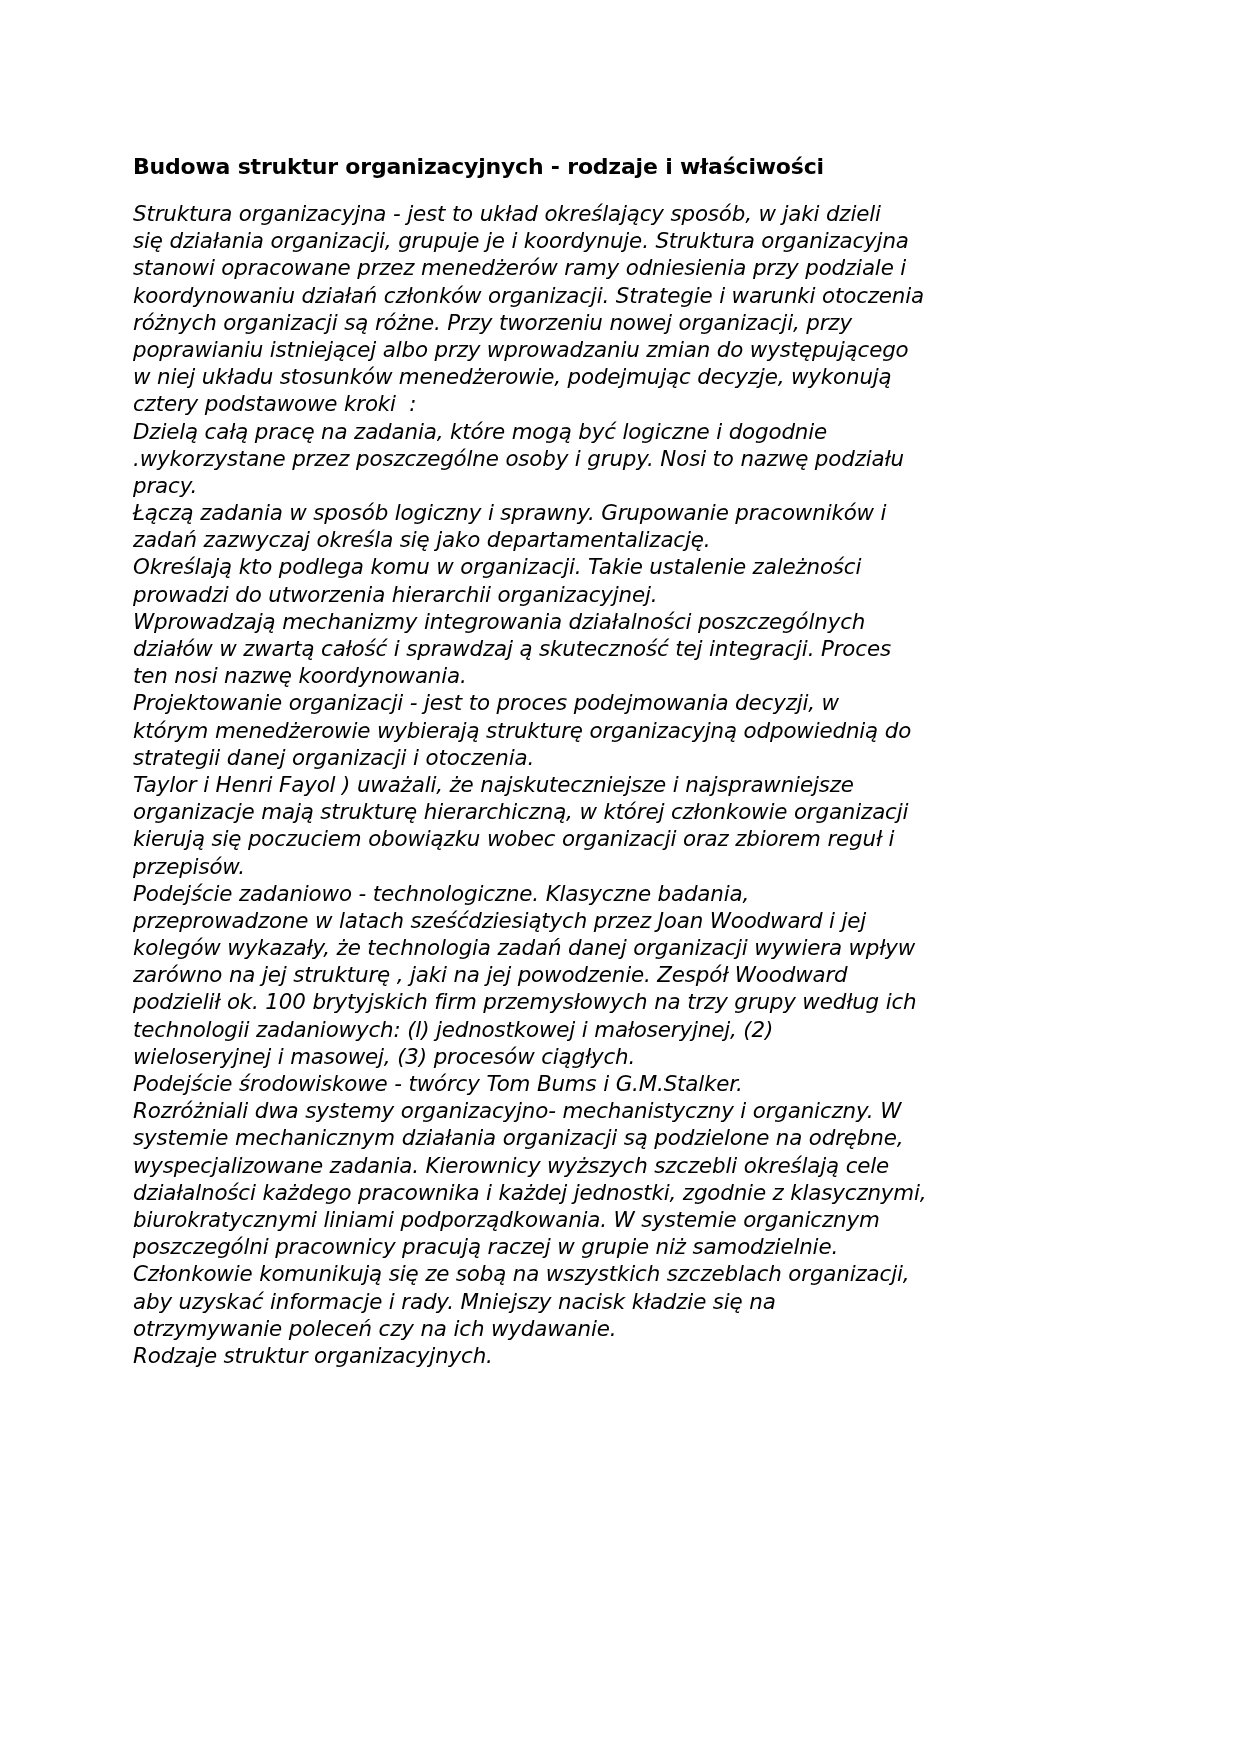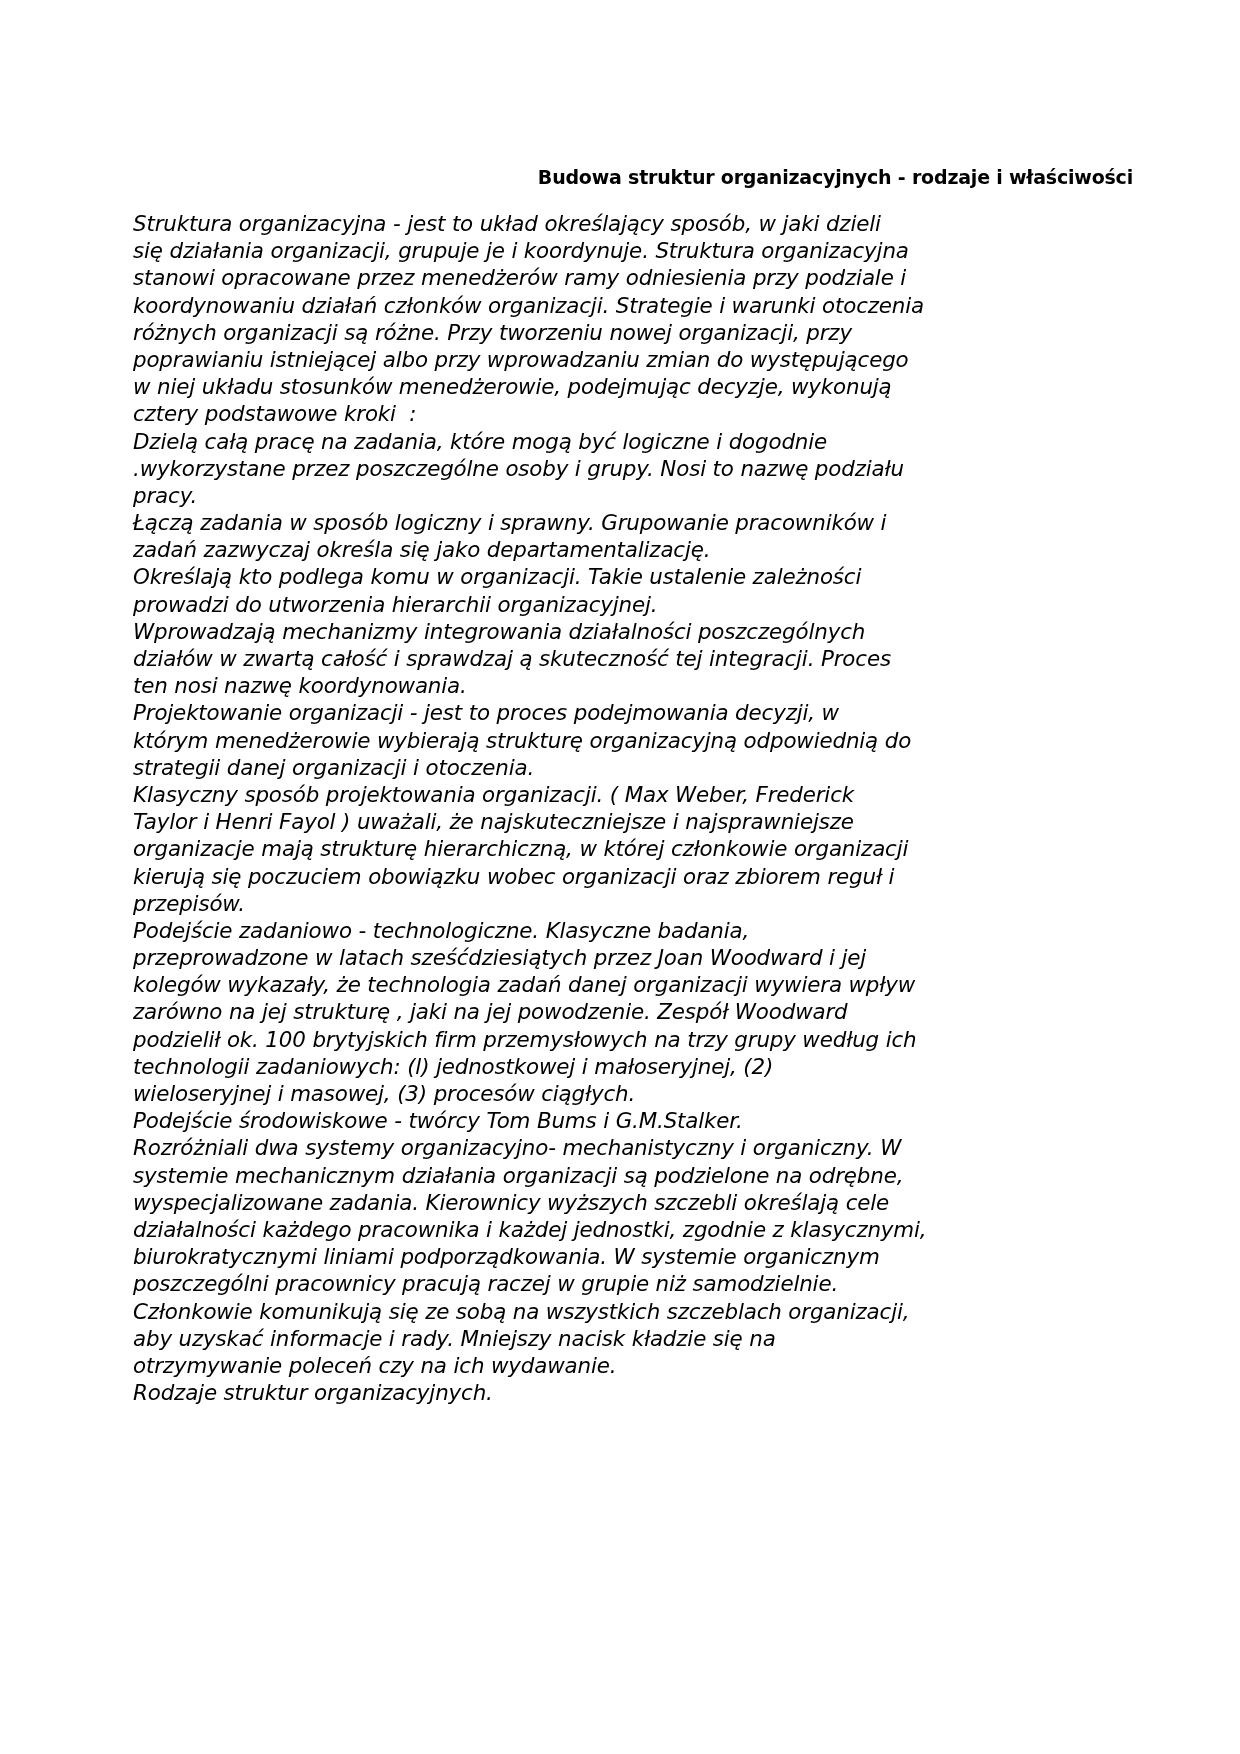--- a/index.html
+++ b/index.html
@@ -16,26 +16,25 @@
       font-family: "DejaVu Sans", sans-serif;
     }
     .page {
       position: absolute;
       left: 133px;
       top: 152px;
       width: 1000px;
     }
     .title {
       font-weight: bold;
-      font-size: 19px;
+      font-size: 22px;
       line-height: 30px;
-      margin: 10px 0 18px 0;
+      margin: 0 0 18px 0;
       letter-spacing: -0.2px;
       white-space: nowrap;
-      text-align: right;
     }
     .body-text {
       font-size: 21.4px;
       line-height: 27.2px;
       letter-spacing: -0.15px;
     }
     .line {
       display: block;
       white-space: pre;
       height: 27.2px;
@@ -62,21 +61,20 @@
     <span class="line">Łączą zadania w sposób logiczny i sprawny. Grupowanie pracowników i</span>
     <span class="line">zadań zazwyczaj określa się jako departamentalizację.</span>
     <span class="line">Określają kto podlega komu w organizacji. Takie ustalenie zależności</span>
     <span class="line">prowadzi do utworzenia hierarchii organizacyjnej.</span>
     <span class="line">Wprowadzają mechanizmy integrowania działalności poszczególnych</span>
     <span class="line">działów w zwartą całość i sprawdzaj ą skuteczność tej integracji. Proces</span>
     <span class="line">ten nosi nazwę koordynowania.</span>
     <span class="line">Projektowanie organizacji - jest to proces podejmowania decyzji, w</span>
     <span class="line">którym menedżerowie wybierają strukturę organizacyjną odpowiednią do</span>
     <span class="line">strategii danej organizacji i otoczenia.</span>
-    <span class="line">Klasyczny sposób projektowania organizacji. ( Max Weber, Frederick</span>
     <span class="line">Taylor i Henri Fayol ) uważali, że najskuteczniejsze i najsprawniejsze</span>
     <span class="line">organizacje mają strukturę hierarchiczną, w której członkowie organizacji</span>
     <span class="line">kierują się poczuciem obowiązku wobec organizacji oraz zbiorem reguł i</span>
     <span class="line">przepisów.</span>
     <span class="line">Podejście zadaniowo - technologiczne. Klasyczne badania,</span>
     <span class="line">przeprowadzone w latach sześćdziesiątych przez Joan Woodward i jej</span>
     <span class="line">kolegów wykazały, że technologia zadań danej organizacji wywiera wpływ</span>
     <span class="line">zarówno na jej strukturę , jaki na jej powodzenie. Zespół Woodward</span>
     <span class="line">podzielił ok. 100 brytyjskich firm przemysłowych na trzy grupy według ich</span>
     <span class="line">technologii zadaniowych: (l) jednostkowej i małoseryjnej, (2)</span>

